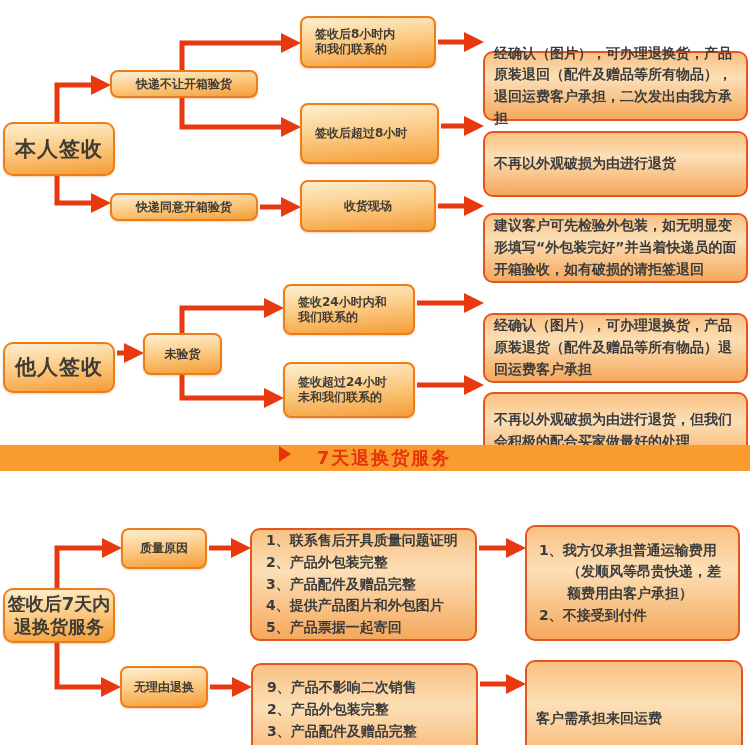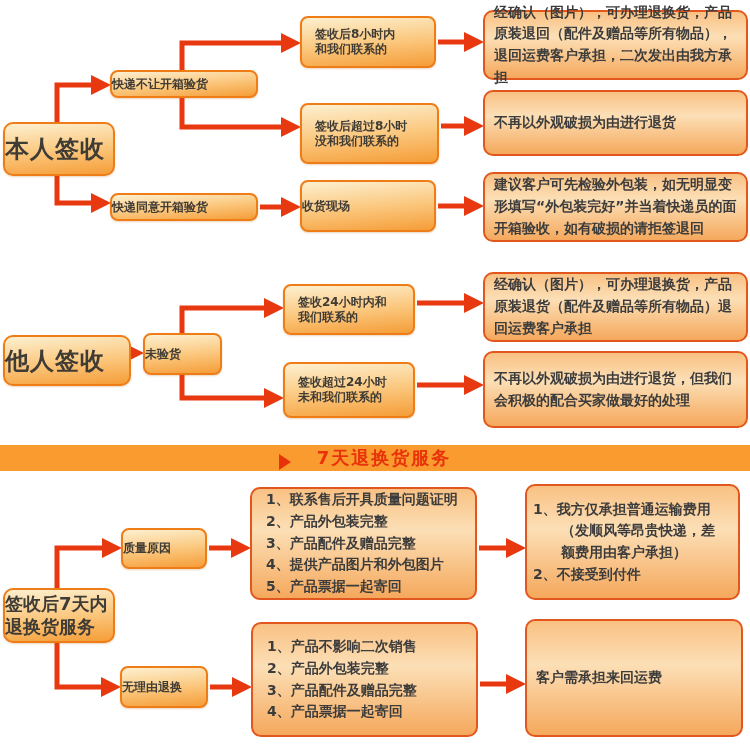--- a/index.html
+++ b/index.html
@@ -5,45 +5,45 @@
   html,body{margin:0;padding:0;background:#fff;}
   #canvas{
     position:relative;width:750px;height:745px;background:#fff;overflow:hidden;
     font-family:"DejaVu Sans","Liberation Sans",sans-serif;
   }
   
   .node{
     position:absolute;box-sizing:border-box;
     background:linear-gradient(175deg,#fdf0d0 0%,#fbc87f 52%,#f59d38 100%);
     border:2px solid #ee7c17;border-radius:8px;
-    display:flex;flex-direction:column;justify-content:center;
+    display:flex;flex-direction:column;justify-content:center;align-items:center;
     color:#3f3b35;font-weight:bold;line-height:1.25;
     box-shadow:0 1px 2px rgba(180,90,0,.25);
   }
-  .node.big{font-size:24px;letter-spacing:1px;border-radius:10px;}
+  .node.big{font-size:21px;letter-spacing:1px;border-radius:10px;}
   .node.mid{font-size:12px;}
   .node.left-text{align-items:flex-start;padding-left:13px;}
   
   .info{
     position:absolute;box-sizing:border-box;
     background:linear-gradient(180deg,#f9c183 0%,#fcdfb6 38%,#f5a85c 100%);
     border:2px solid #e2571d;border-radius:10px;
     display:flex;flex-direction:column;justify-content:center;
     color:#3c3c3c;font-weight:bold;font-size:14px;line-height:1.55;
-    padding:4px 9px;text-align:left;
+    padding:4px 9px;text-align:left;margin-top:41px;
   }
   .info.center{text-align:center;align-items:flex-start;}
   .list-line{white-space:nowrap;}
   .hang{padding-left:2em;text-indent:-2em;}
   
   .banner{
     position:absolute;left:0;top:445px;width:750px;height:26px;
     background:#f99b2f;display:flex;align-items:center;justify-content:center;
   }
-  .banner-inner{display:flex;align-items:flex-end;gap:26px;transform:translateX(-18px);padding-left:16px;}
+  .banner-inner{display:flex;align-items:flex-start;gap:26px;transform:translateX(-18px);padding-left:16px;}
   .banner-tri{
     width:0;height:0;border-top:8px solid transparent;border-bottom:8px solid transparent;
     border-left:12px solid #e8330a;
   }
   .banner-text{color:#e8330a;font-size:18px;font-weight:bold;letter-spacing:2px;}
   svg.arrows{position:absolute;left:0;top:0;pointer-events:none;}
   .arrow-path{fill:none;stroke:#e8380f;stroke-width:5;}
 </style>
 </head>
 <body>
@@ -89,40 +89,39 @@
     <span>快递同意开箱验货</span>
   </div>
 
   <div class="node mid left-text" style="left:300px;top:16px;width:136px;height:52px">
     <div>签收后8小时内</div>
     <div>和我们联系的</div>
   </div>
 
   <div class="node mid left-text" style="left:300px;top:103px;width:139px;height:61px">
     <div>签收后超过8小时</div>
-    <div>没和我们联系的</div>
   </div>
 
   <div class="node mid" style="left:300px;top:180px;width:136px;height:52px">
     <span>收货现场</span>
   </div>
 
   <div class="info" style="left:483px;top:10px;width:265px;height:70px">
     <div>经确认（图片），可办理退换货，产品原装退回（配件及赠品等所有物品），退回运费客户承担，二次发出由我方承担</div>
   </div>
 
   <div class="info center" style="left:483px;top:90px;width:265px;height:66px">
     <div>不再以外观破损为由进行退货</div>
   </div>
 
   <div class="info" style="left:483px;top:172px;width:265px;height:70px">
     <div>建议客户可先检验外包装，如无明显变形填写“外包装完好”并当着快递员的面开箱验收，如有破损的请拒签退回</div>
   </div>
 
-  <div class="node big" style="left:3px;top:335px;width:128px;height:51px">
+  <div class="node big" style="left:3px;top:342px;width:112px;height:51px">
     <span>他人签收</span>
   </div>
 
   <div class="node mid" style="left:143px;top:333px;width:79px;height:42px">
     <span>未验货</span>
   </div>
 
   <div class="node mid left-text" style="left:283px;top:284px;width:132px;height:51px">
     <div>签收24小时内和</div>
     <div>我们联系的</div>
@@ -163,27 +162,27 @@
 
   <div class="info" style="left:250px;top:487px;width:227px;height:113px;padding-left:14px">
     <div class="list-line">1、联系售后开具质量问题证明</div>
     <div class="list-line">2、产品外包装完整</div>
     <div class="list-line">3、产品配件及赠品完整</div>
     <div class="list-line">4、提供产品图片和外包图片</div>
     <div class="list-line">5、产品票据一起寄回</div>
   </div>
 
   <div class="info" style="left:251px;top:622px;width:227px;height:115px;padding-left:14px">
-    <div class="list-line">1、产品不影响二次销售</div>
+    <div class="list-line">9、产品不影响二次销售</div>
     <div class="list-line">2、产品外包装完整</div>
     <div class="list-line">3、产品配件及赠品完整</div>
     <div class="list-line">4、产品票据一起寄回</div>
   </div>
 
-  <div class="info" style="left:525px;top:484px;width:215px;height:116px;padding-left:6px;padding-right:10px">
+  <div class="info" style="left:525px;top:484px;width:215px;height:116px;padding-left:12px;padding-right:10px">
     <div class="hang">1、我方仅承担普通运输费用（发顺风等昂贵快递，差额费用由客户承担）</div>
     <div class="hang">2、不接受到付件</div>
   </div>
 
   <div class="info center" style="left:525px;top:619px;width:218px;height:118px">
     <div>客户需承担来回运费</div>
   </div>
 
 </div>
 

